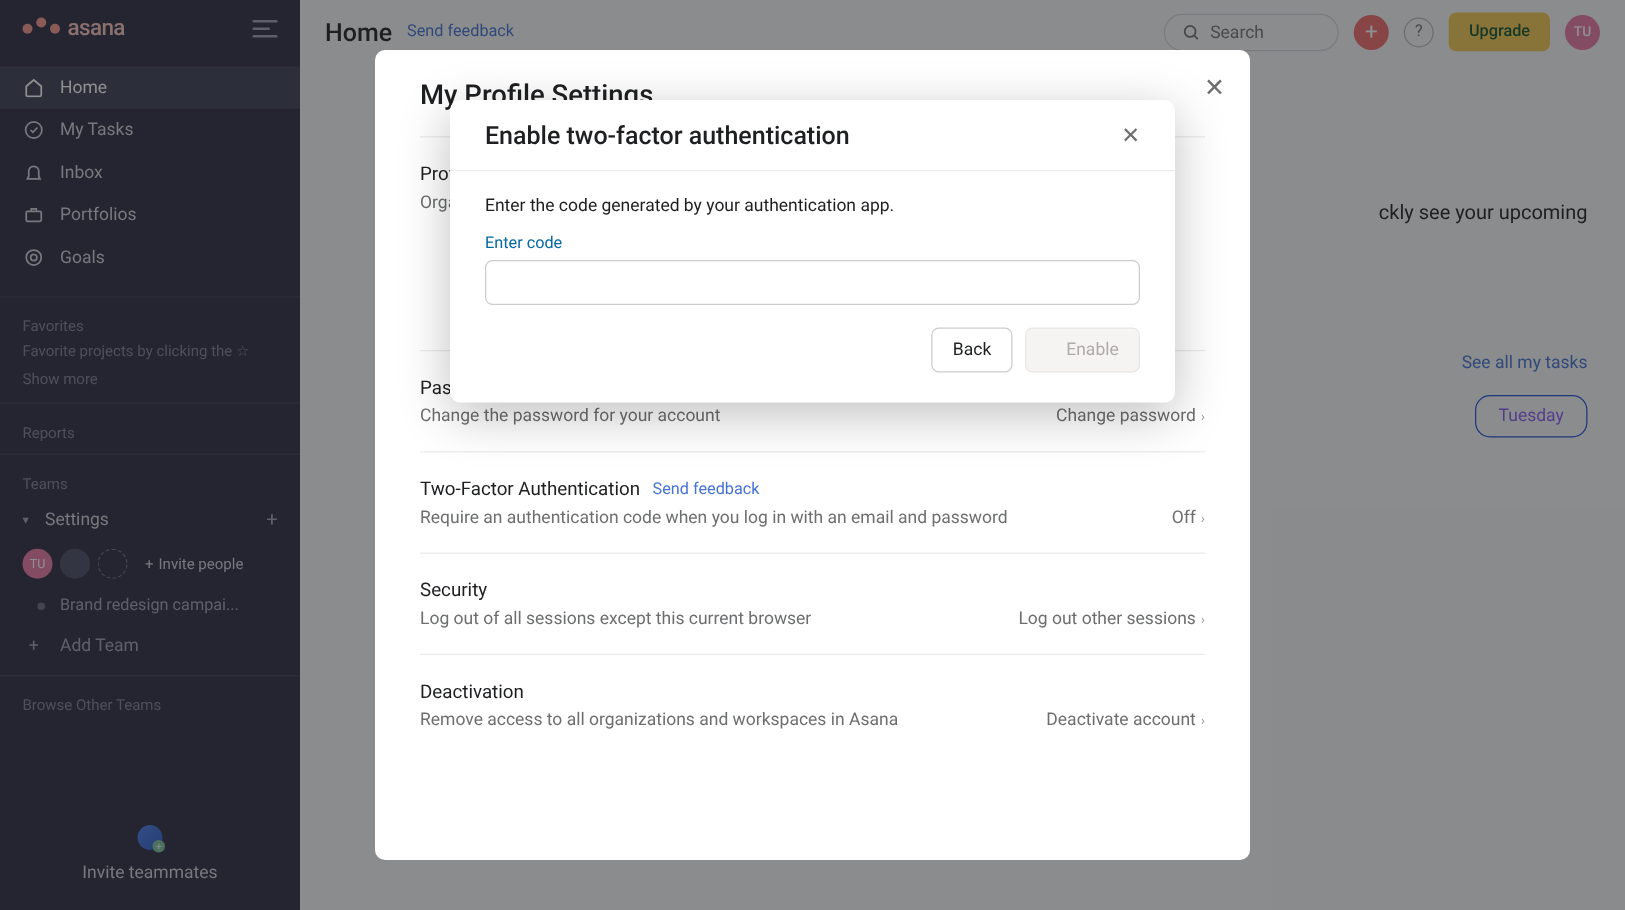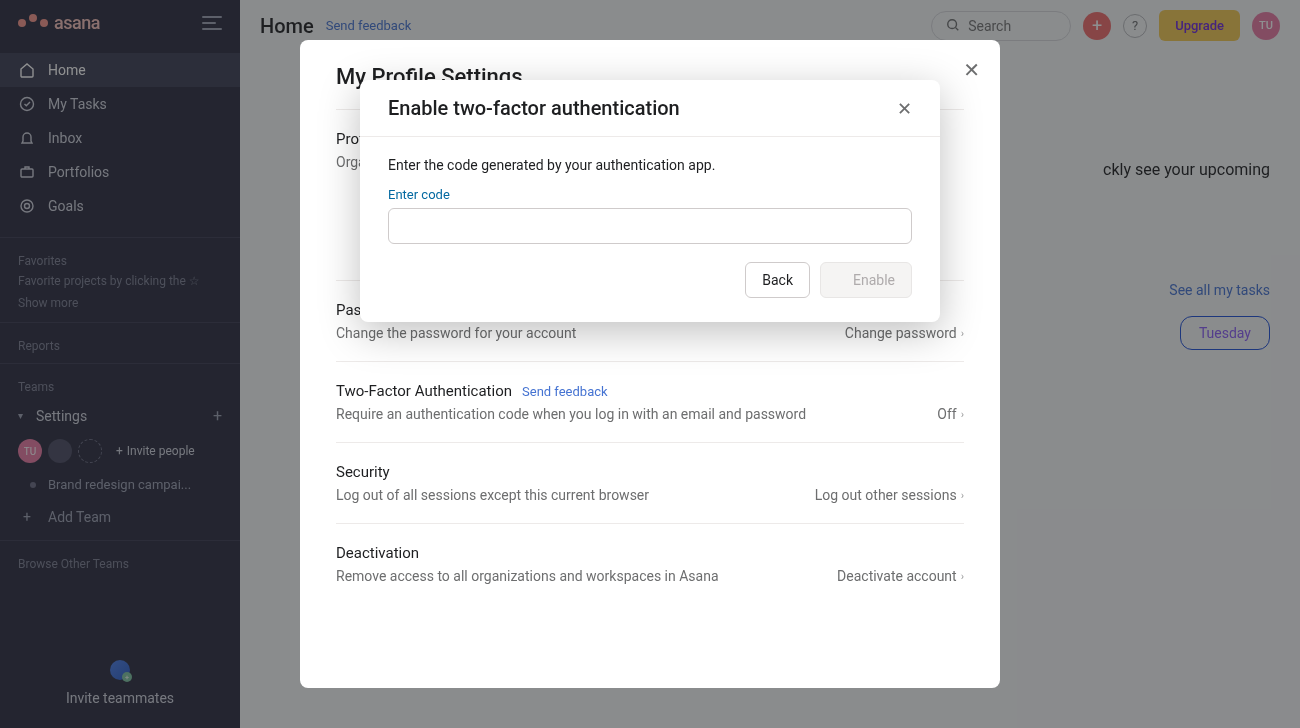--- a/index.html
+++ b/index.html
@@ -38,25 +38,25 @@
 .invite-teammates { display: flex; align-items: center; gap: 10px; padding: 8px 18px; font-size: 14px; color: #cfd1dc; cursor: pointer; flex-direction: column; }
 .invite-icon { width: 20px; height: 20px; border-radius: 50%; background: linear-gradient(135deg, #4a7de8, #2a5dc8); position: relative; }
 .invite-icon::after { content: '+'; position: absolute; right: -2px; bottom: -2px; width: 10px; height: 10px; border-radius: 50%; background: #7cc2a0; color: #fff; font-size: 8px; display: flex; align-items: center; justify-content: center; }
 
 
 .main { position: absolute; left: 240px; top: 0; right: 0; height: 728px; }
 .topbar { display: flex; align-items: center; gap: 12px; padding: 10px 20px; }
 .page-title { font-size: 20px; font-weight: 500; color: #1e1f21; }
 .send-feedback-link { font-size: 13px; color: #4573d2; cursor: pointer; }
 .topbar-spacer { flex: 1; }
-.search-box { display: flex; gap: 8px; border: 1px solid #d8d9dc; border-radius: 20px; padding: 6px 14px; width: 140px; color: #6d6e6f; font-size: 14px; }
+.search-box { display: flex; align-items: center; gap: 8px; border: 1px solid #d8d9dc; border-radius: 20px; padding: 6px 14px; width: 140px; color: #6d6e6f; font-size: 14px; }
 .search-box input { border: none; outline: none; width: 80px; background: transparent; font-size: 14px; }
 .plus-btn { width: 28px; height: 28px; border-radius: 50%; background: #f06a6a; color: #fff; display: flex; align-items: center; justify-content: center; font-size: 18px; cursor: pointer; }
 .help-btn { width: 24px; height: 24px; border-radius: 50%; border: 1px solid #b8b9bc; color: #6d6e6f; display: flex; align-items: center; justify-content: center; font-size: 13px; cursor: pointer; }
-.upgrade-btn { background: #f3c950; color: #6d28d9; font-size: 13px; font-weight: 500; padding: 8px 16px; border-radius: 6px; border: none; cursor: pointer; }
+.upgrade-btn { background: #f3c950; color: #14532d; font-size: 13px; font-weight: 500; padding: 8px 16px; border-radius: 6px; border: none; cursor: pointer; }
 .avatar-top { width: 28px; height: 28px; border-radius: 50%; background: #e879a3; color: #fff; display: flex; align-items: center; justify-content: center; font-size: 11px; font-weight: 500; }
 
 .content-hint { position: absolute; top: 160px; right: 30px; color: #1e1f21; font-size: 16px; }
 .see-all { position: absolute; top: 282px; right: 30px; color: #4573d2; font-size: 14px; cursor: pointer; }
 .tuesday-pill { position: absolute; top: 316px; right: 30px; border: 1px solid #1d4ed8; border-radius: 12px; padding: 8px 18px; font-size: 14px; color: #8b5cf6; }
 
 
 .backdrop { position: absolute; inset: 0; background: rgba(30, 31, 33, 0.5); }
 
 

